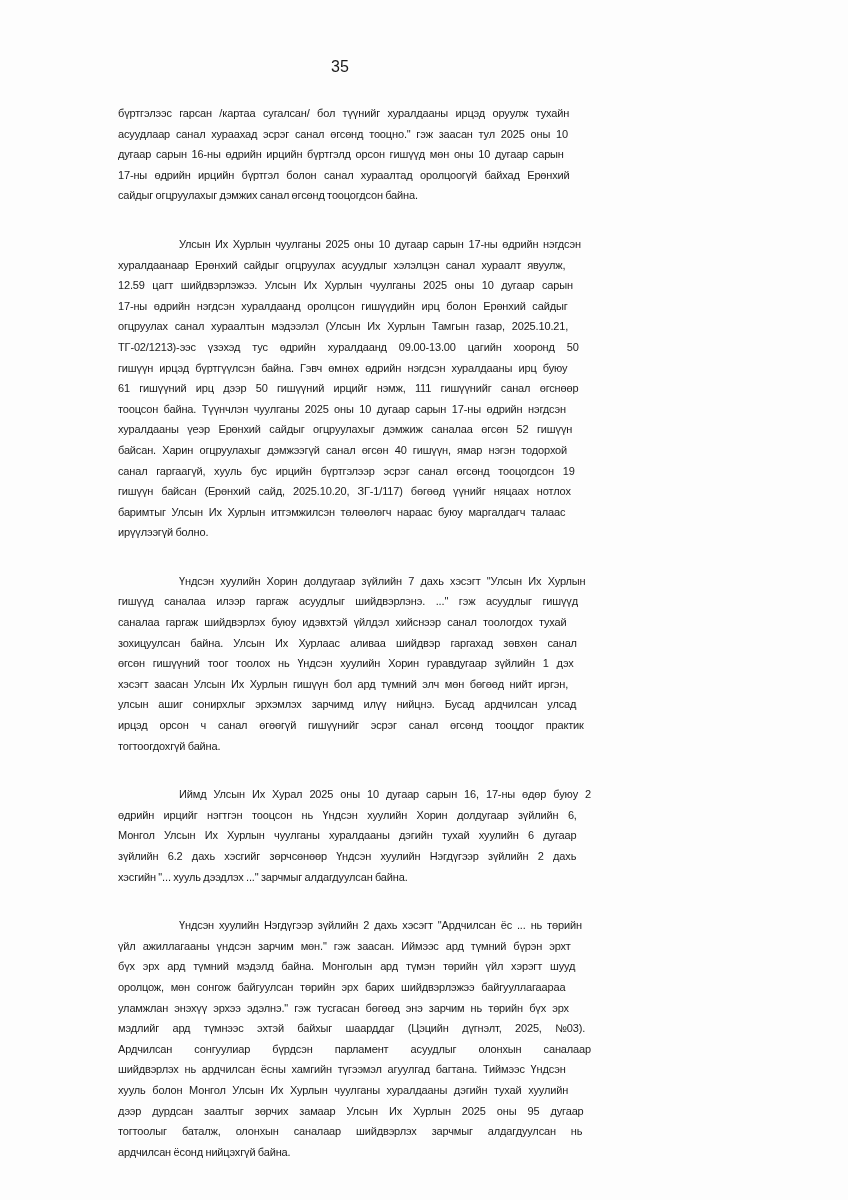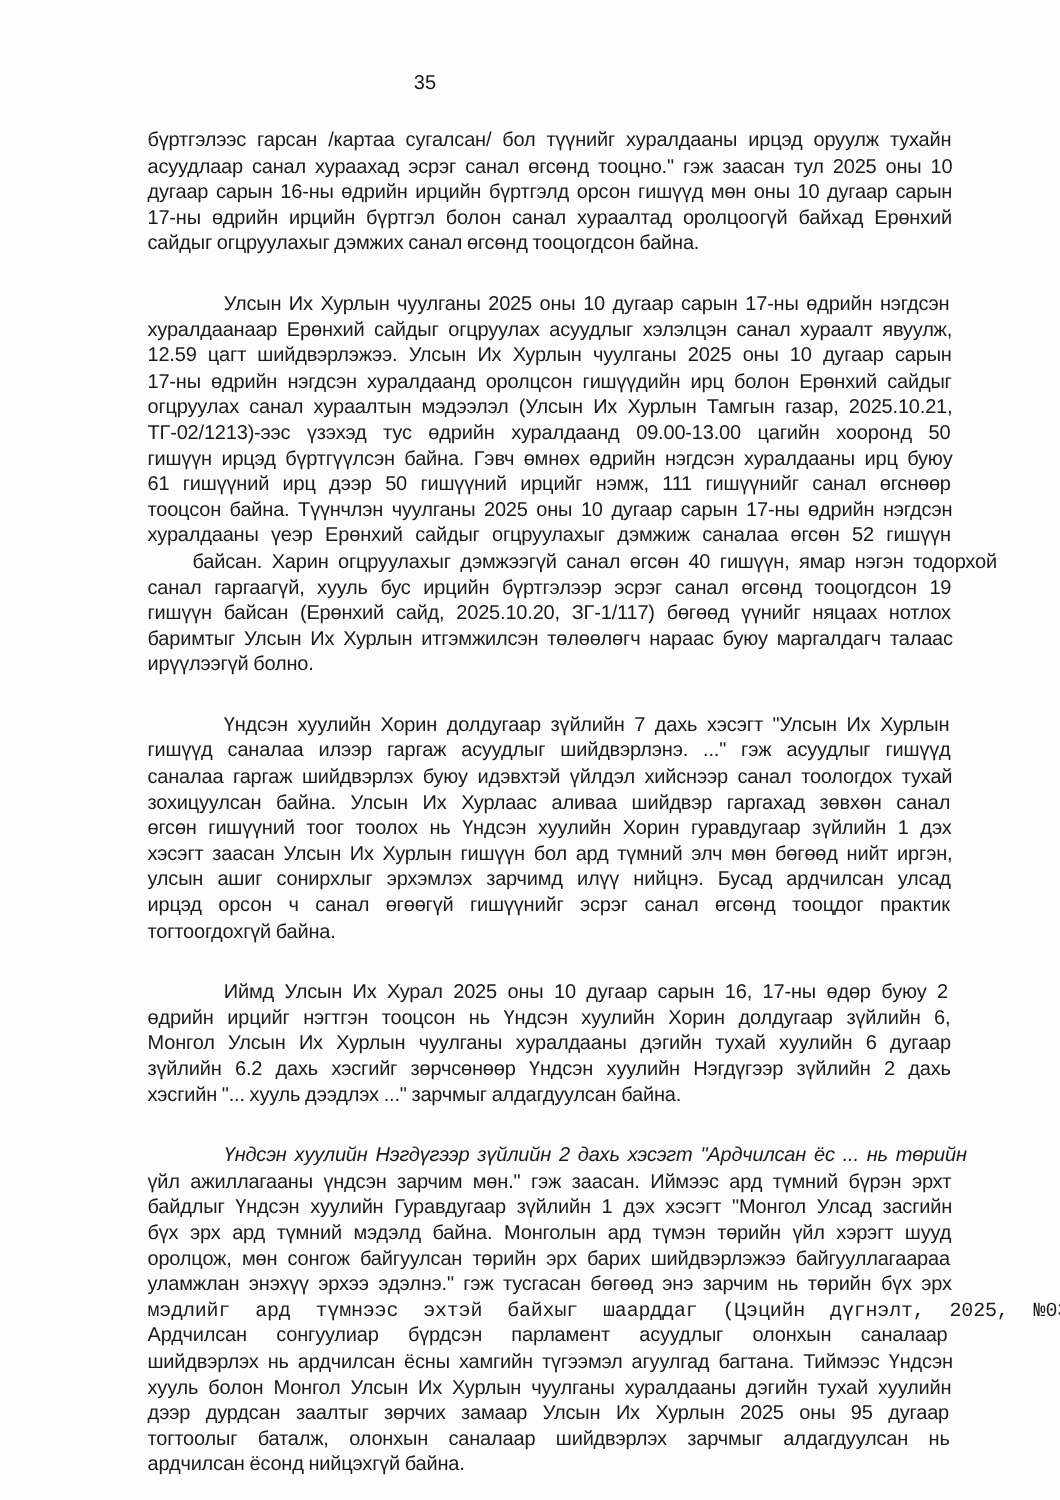--- a/index.html
+++ b/index.html
@@ -8,21 +8,21 @@
     position: absolute; left: 0; top: 0; width: 848px; height: 1200px; background: #fdfdfd;
     font-family: "Liberation Sans", sans-serif; color: #1a1a1a;
   }
   .page-number {
     position: absolute; top: 58px; left: 0; width: 680px; text-align: center;
     font-size: 16px; letter-spacing: 0;
   }
   .body { position: absolute; left: 118px; width: 620px; top: 103px; }
   .para { margin: 0 0 28px 0; }
   .line {
-    display: block; font-size: 16px; line-height: 20.6px; height: 20.6px;
+    display: block; font-size: 11px; line-height: 20.6px; height: 20.6px;
     text-align: justify; text-align-last: justify; white-space: nowrap; overflow: visible;
     transform-origin: left center; letter-spacing: -0.15px; word-spacing: -0.5px;
   }
   .line.last { text-align-last: left; }
   .line.indent { padding-left: 61px; }
 </style>
 </head>
 <body>
 
 <div class="page">
@@ -39,21 +39,21 @@
         <span class="line indent" style="white-space: nowrap; display: block; word-spacing: 1.77273px; text-align: center; text-align-last: left;">Улсын Их Хурлын чуулганы 2025 оны 10 дугаар сарын 17-ны өдрийн нэгдсэн</span>
         <span class="line" style="white-space: nowrap; display: block; word-spacing: 3.375px; text-align: left; text-align-last: left;">хуралдаанаар Ерөнхий сайдыг огцруулах асуудлыг хэлэлцэн санал хураалт явуулж,</span>
         <span class="line" style="white-space: nowrap; display: block; word-spacing: 4.68182px; text-align: left; text-align-last: left;">12.59 цагт шийдвэрлэжээ. Улсын Их Хурлын чуулганы 2025 оны 10 дугаар сарын</span>
         <span class="line" style="white-space: nowrap; display: block; word-spacing: 3.83333px; text-align: left; text-align-last: left;">17-ны өдрийн нэгдсэн хуралдаанд оролцсон гишүүдийн ирц болон Ерөнхий сайдыг</span>
         <span class="line" style="white-space: nowrap; display: block; word-spacing: 3.94444px; text-align: left; text-align-last: left;">огцруулах санал хураалтын мэдээлэл (Улсын Их Хурлын Тамгын газар, 2025.10.21,</span>
         <span class="line" style="white-space: nowrap; display: block; word-spacing: 9px; text-align: left; text-align-last: left;">ТГ-02/1213)-ээс үзэхэд тус өдрийн хуралдаанд 09.00-13.00 цагийн хооронд 50</span>
         <span class="line" style="white-space: nowrap; display: block; word-spacing: 3.3px; text-align: left; text-align-last: left;">гишүүн ирцэд бүртгүүлсэн байна. Гэвч өмнөх өдрийн нэгдсэн хуралдааны ирц буюу</span>
         <span class="line" style="white-space: nowrap; display: block; word-spacing: 6.40909px; text-align: left; text-align-last: left;">61 гишүүний ирц дээр 50 гишүүний ирцийг нэмж, 111 гишүүнийг санал өгснөөр</span>
         <span class="line" style="white-space: nowrap; display: block; word-spacing: 2.59091px; text-align: left; text-align-last: left;">тооцсон байна. Түүнчлэн чуулганы 2025 оны 10 дугаар сарын 17-ны өдрийн нэгдсэн</span>
         <span class="line" style="white-space: nowrap; display: block; word-spacing: 5.61111px; text-align: left; text-align-last: left;">хуралдааны үеэр Ерөнхий сайдыг огцруулахыг дэмжиж саналаа өгсөн 52 гишүүн</span>
-        <span class="line" style="white-space: nowrap; display: block; word-spacing: 3.3px; text-align: left; text-align-last: left; margin-left: 36px;">байсан. Харин огцруулахыг дэмжээгүй санал өгсөн 40 гишүүн, ямар нэгэн тодорхой</span>
+        <span class="line" style="white-space: nowrap; display: block; word-spacing: 3.3px; text-align: left; text-align-last: left;">байсан. Харин огцруулахыг дэмжээгүй санал өгсөн 40 гишүүн, ямар нэгэн тодорхой</span>
         <span class="line" style="white-space: nowrap; display: block; word-spacing: 5.8px; text-align: left; text-align-last: left;">санал гаргаагүй, хууль бус ирцийн бүртгэлээр эсрэг санал өгсөнд тооцогдсон 19</span>
         <span class="line" style="white-space: nowrap; display: block; word-spacing: 5.16667px; text-align: left; text-align-last: left;">гишүүн байсан (Ерөнхий сайд, 2025.10.20, ЗГ-1/117) бөгөөд үүнийг няцаах нотлох</span>
         <span class="line" style="white-space: nowrap; display: block; word-spacing: 2.83333px; text-align: left; text-align-last: left;">баримтыг Улсын Их Хурлын итгэмжилсэн төлөөлөгч нараас буюу маргалдагч талаас</span>
         <span class="line last" style="white-space: nowrap; display: block;">ирүүлээгүй болно.</span>
       </div>
       <div class="para">
         <span class="line indent" style="white-space: nowrap; display: block; word-spacing: 3.4px; text-align: left; text-align-last: left;">Үндсэн хуулийн Хорин долдугаар зүйлийн 7 дахь хэсэгт "Улсын Их Хурлын</span>
         <span class="line" style="white-space: nowrap; display: block; word-spacing: 7.72222px; text-align: left; text-align-last: left;">гишүүд саналаа илээр гаргаж асуудлыг шийдвэрлэнэ. ..." гэж асуудлыг гишүүд</span>
         <span class="line" style="white-space: nowrap; display: block; word-spacing: 3.38889px; text-align: left; text-align-last: left;">саналаа гаргаж шийдвэрлэх буюу идэвхтэй үйлдэл хийснээр санал тоологдох тухай</span>
         <span class="line" style="white-space: nowrap; display: block; word-spacing: 7.38889px; text-align: left; text-align-last: left;">зохицуулсан байна. Улсын Их Хурлаас аливаа шийдвэр гаргахад зөвхөн санал</span>
@@ -64,27 +64,26 @@
         <span class="line last" style="white-space: nowrap; display: block;">тогтоогдохгүй байна.</span>
       </div>
       <div class="para">
         <span class="line indent" style="white-space: nowrap; display: block; word-spacing: 4.11538px; text-align: left; text-align-last: left;">Иймд Улсын Их Хурал 2025 оны 10 дугаар сарын 16, 17-ны өдөр буюу 2</span>
         <span class="line" style="white-space: nowrap; display: block; word-spacing: 6.6px; text-align: left; text-align-last: left;">өдрийн ирцийг нэгтгэн тооцсон нь Үндсэн хуулийн Хорин долдугаар зүйлийн 6,</span>
         <span class="line" style="white-space: nowrap; display: block; word-spacing: 6.4px; text-align: left; text-align-last: left;">Монгол Улсын Их Хурлын чуулганы хуралдааны дэгийн тухай хуулийн 6 дугаар</span>
         <span class="line" style="white-space: nowrap; display: block; word-spacing: 6.4px; text-align: left; text-align-last: left;">зүйлийн 6.2 дахь хэсгийг зөрчсөнөөр Үндсэн хуулийн Нэгдүгээр зүйлийн 2 дахь</span>
         <span class="line last" style="white-space: nowrap; display: block;">хэсгийн "... хууль дээдлэх ..." зарчмыг алдагдуулсан байна.</span>
       </div>
       <div class="para">
-        <span class="line indent" style="white-space: nowrap; display: block; word-spacing: 2.04545px; text-align: center; text-align-last: left; font-style: italic;">Үндсэн хуулийн Нэгдүгээр зүйлийн 2 дахь хэсэгт "Ардчилсан ёс ... нь төрийн</span>
+        <span class="line indent" style="white-space: nowrap; display: block; word-spacing: 2.04545px; text-align: center; text-align-last: left;">Үндсэн хуулийн Нэгдүгээр зүйлийн 2 дахь хэсэгт "Ардчилсан ёс ... нь төрийн</span>
         <span class="line" style="white-space: nowrap; display: block; word-spacing: 4.13636px; text-align: left; text-align-last: left;">үйл ажиллагааны үндсэн зарчим мөн." гэж заасан. Иймээс ард түмний бүрэн эрхт</span>
-        <span class="line" style="white-space: nowrap; display: block; word-spacing: 4.3px; text-align: left; text-align-last: left;">байдлыг Үндсэн хуулийн Гуравдугаар зүйлийн 1 дэх хэсэгт "Монгол Улсад засгийн</span>
         <span class="line" style="white-space: nowrap; display: block; word-spacing: 5px; text-align: left; text-align-last: left;">бүх эрх ард түмний мэдэлд байна. Монголын ард түмэн төрийн үйл хэрэгт шууд</span>
         <span class="line" style="white-space: nowrap; display: block; word-spacing: 3.875px; text-align: left; text-align-last: left;">оролцож, мөн сонгож байгуулсан төрийн эрх барих шийдвэрлэжээ байгууллагаараа</span>
         <span class="line" style="white-space: nowrap; display: block; word-spacing: 3.25px; text-align: left; text-align-last: left;">уламжлан энэхүү эрхээ эдэлнэ." гэж тусгасан бөгөөд энэ зарчим нь төрийн бүх эрх</span>
-        <span class="line" style="white-space: nowrap; display: block; word-spacing: 10.5px; text-align: left; text-align-last: left; font-family: Liberation Mono, monospace;">мэдлийг ард түмнээс эхтэй байхыг шаарддаг (Цэцийн дүгнэлт, 2025, №03).</span>
+        <span class="line" style="white-space: nowrap; display: block; word-spacing: 10.5px; text-align: left; text-align-last: left;">мэдлийг ард түмнээс эхтэй байхыг шаарддаг (Цэцийн дүгнэлт, 2025, №03).</span>
         <span class="line" style="white-space: nowrap; display: block; word-spacing: 19.1667px; text-align: left; text-align-last: left;">Ардчилсан сонгуулиар бүрдсэн парламент асуудлыг олонхын саналаар</span>
         <span class="line" style="white-space: nowrap; display: block; word-spacing: 2.94444px; text-align: left; text-align-last: left;">шийдвэрлэх нь ардчилсан ёсны хамгийн түгээмэл агуулгад багтана. Тиймээс Үндсэн</span>
         <span class="line" style="white-space: nowrap; display: block; word-spacing: 3.7px; text-align: left; text-align-last: left;">хууль болон Монгол Улсын Их Хурлын чуулганы хуралдааны дэгийн тухай хуулийн</span>
         <span class="line" style="white-space: nowrap; display: block; word-spacing: 8.13636px; text-align: left; text-align-last: left;">дээр дурдсан заалтыг зөрчих замаар Улсын Их Хурлын 2025 оны 95 дугаар</span>
         <span class="line" style="white-space: nowrap; display: block; word-spacing: 12.0714px; text-align: left; text-align-last: left;">тогтоолыг баталж, олонхын саналаар шийдвэрлэх зарчмыг алдагдуулсан нь</span>
         <span class="line last" style="white-space: nowrap; display: block;">ардчилсан ёсонд нийцэхгүй байна.</span>
       </div>
     </div>
 </div>
 

